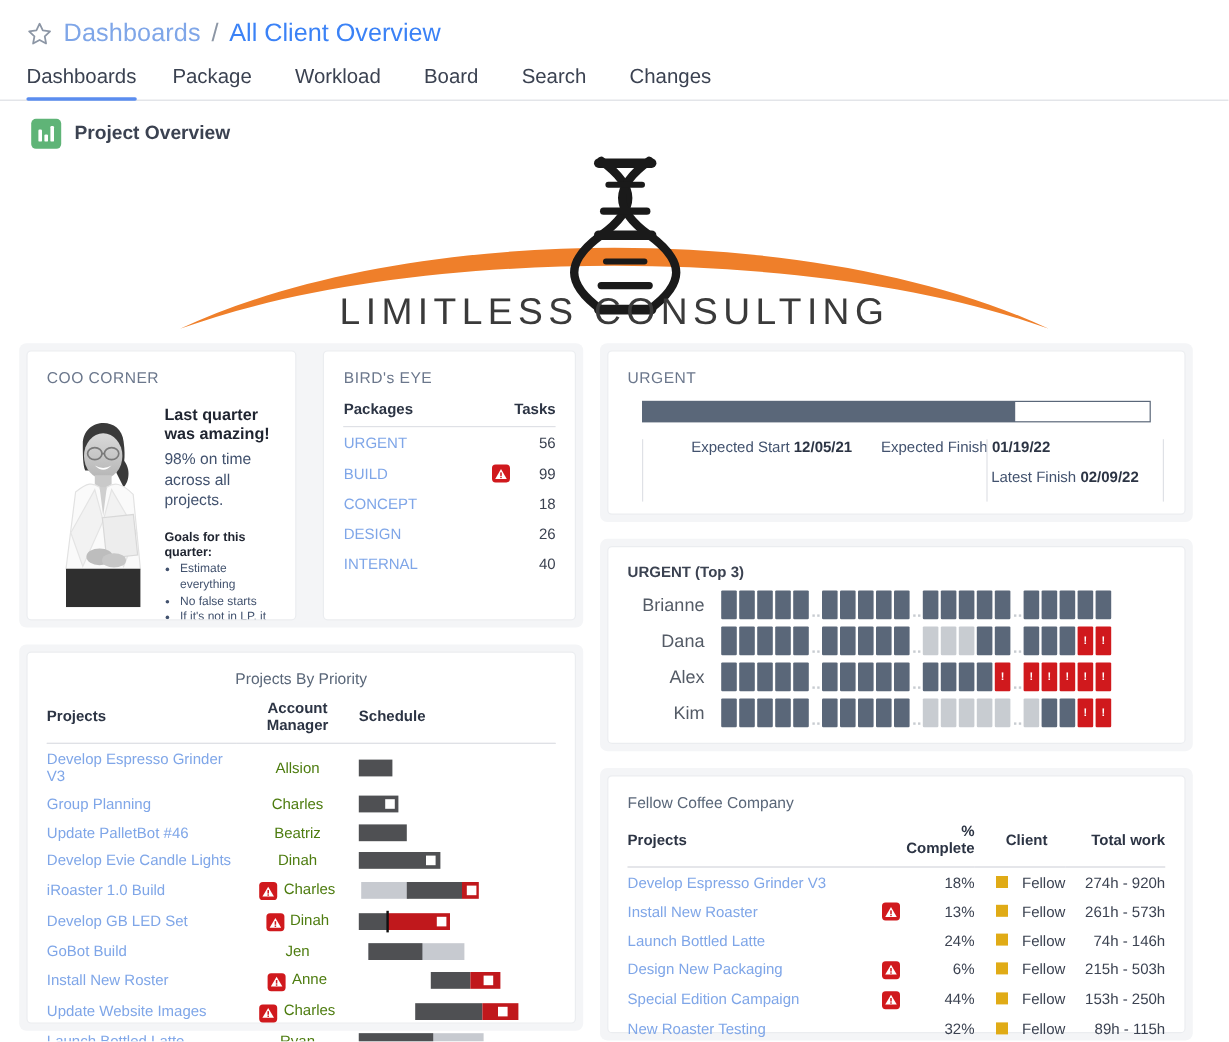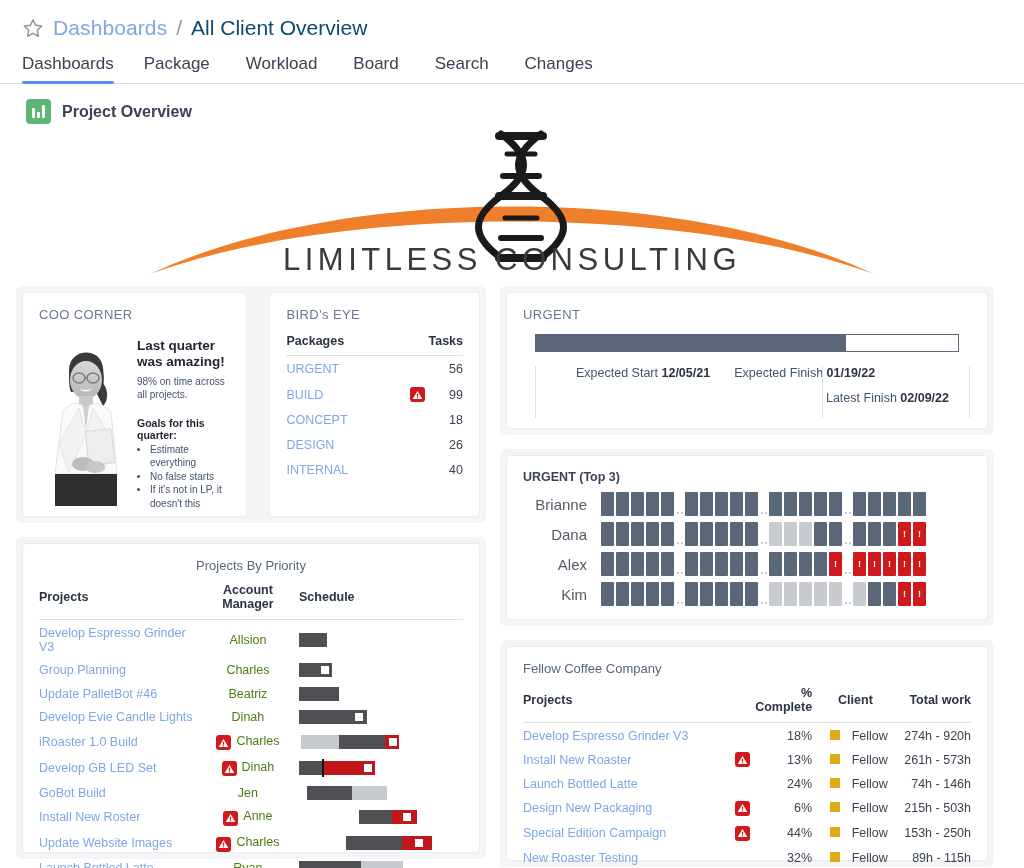--- a/index.html
+++ b/index.html
@@ -11,21 +11,21 @@
     color:#42526e;
     overflow:hidden;
   }
   .page { width:1024px; height:868px; background:#fff; border-radius:16px; position:relative; overflow:hidden; }
 
   
   .breadcrumb { display:flex; align-items:center; gap:9px; padding:14px 0 0 22px; height:42px; }
   .star-icon { width:22px; height:22px; flex:0 0 22px; }
   .crumb-link { color:#7fa6e8; font-size:21px; letter-spacing:.1px; cursor:pointer; }
   .crumb-sep { color:#8c96a5; font-size:21px; }
-  .crumb-current { color:#0c4a6e; font-size:21px; }
+  .crumb-current { color:#3b82f6; font-size:21px; }
 
   
   .tabs { display:flex; align-items:flex-end; gap:0; padding:6px 0 0 22px; border-bottom:1px solid #dcdfe4; height:42px; }
   .tab { font-size:17px; color:#3b4251; padding:0 22px 9px 0; margin-right:14px; position:relative; cursor:pointer; }
   .tab:first-child { padding-right:16px; }
   .tab.active:after {
     content:""; position:absolute; left:0; right:16px; bottom:-1px; height:3px; background:#5b8def; border-radius:2px;
   }
 
   
@@ -49,21 +49,21 @@
   .row2 { display:flex; gap:22px; }
   .card { background:#fff; border-radius:4px; border:1px solid #ebedf0; padding:14px 16px 16px 16px; }
   .card-title { font-size:13px; color:#6b778c; letter-spacing:.4px; margin-bottom:12px; }
 
   
   .coo { width:239px; height:225px; overflow:hidden; position:relative; }
   .coo-body { display:flex; gap:6px; }
   .coo-photo { width:92px; height:170px; flex:0 0 92px; position:relative; }
   .coo-text { padding-top:4px; }
   .coo-head { font-size:13.5px; font-weight:bold; color:#1f2430; line-height:1.22; }
-  .coo-sub { font-size:10px; color:#42526e; margin-top:4px; line-height:1.3; }
+  .coo-sub { font-size:13px; color:#42526e; margin-top:4px; line-height:1.3; }
   .coo-goals { font-size:10.5px; font-weight:bold; color:#1f2430; margin-top:16px; }
   .coo-list { margin:2px 0 0 0; padding-left:13px; font-size:10px; color:#42526e; line-height:1.35; }
   .coo-list li { margin-bottom:0px; }
 
   
   .birds { width:223px; height:225px; }
   .be-head { display:flex; justify-content:space-between; font-size:12.5px; font-weight:bold; color:#2c3444; padding-bottom:7px; border-bottom:1px solid #dfe1e6; }
   .be-row { display:flex; align-items:center; font-size:12.5px; padding:6px 0 5px 0; }
   .be-name { color:#7fa6e8; flex:1; cursor:pointer; }
   .be-alertcell { width:24px; display:flex; justify-content:center; }

